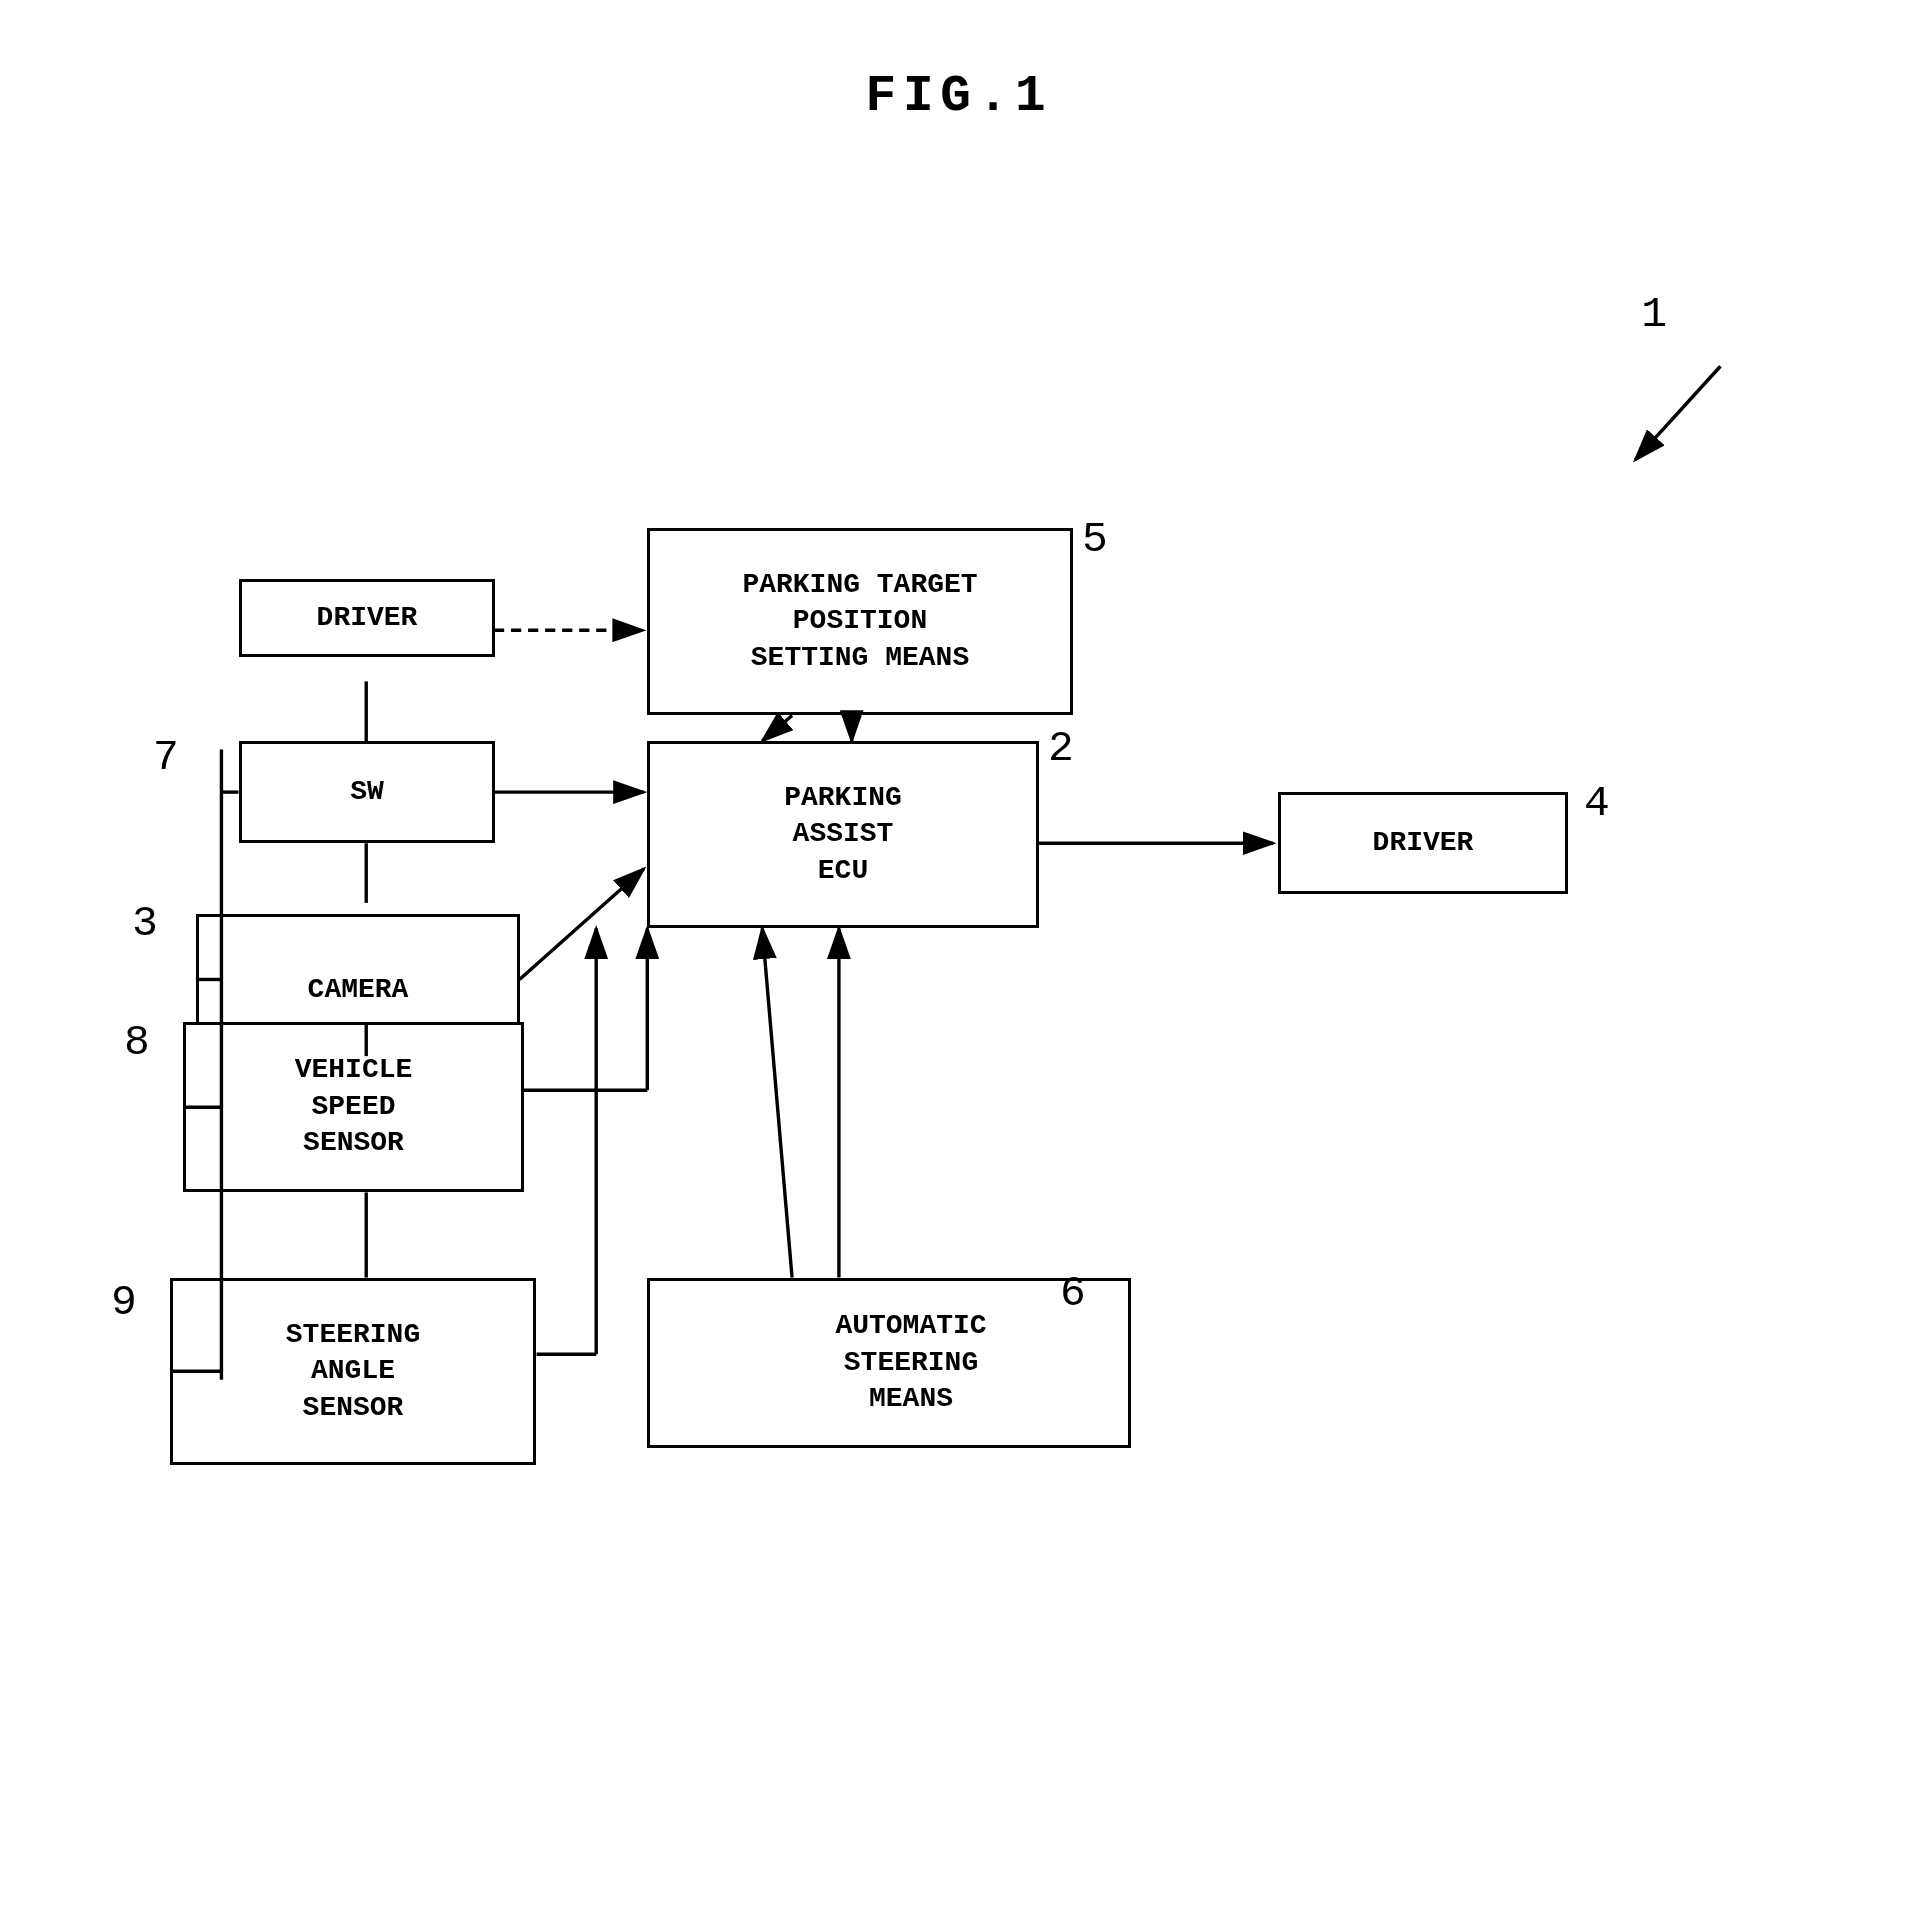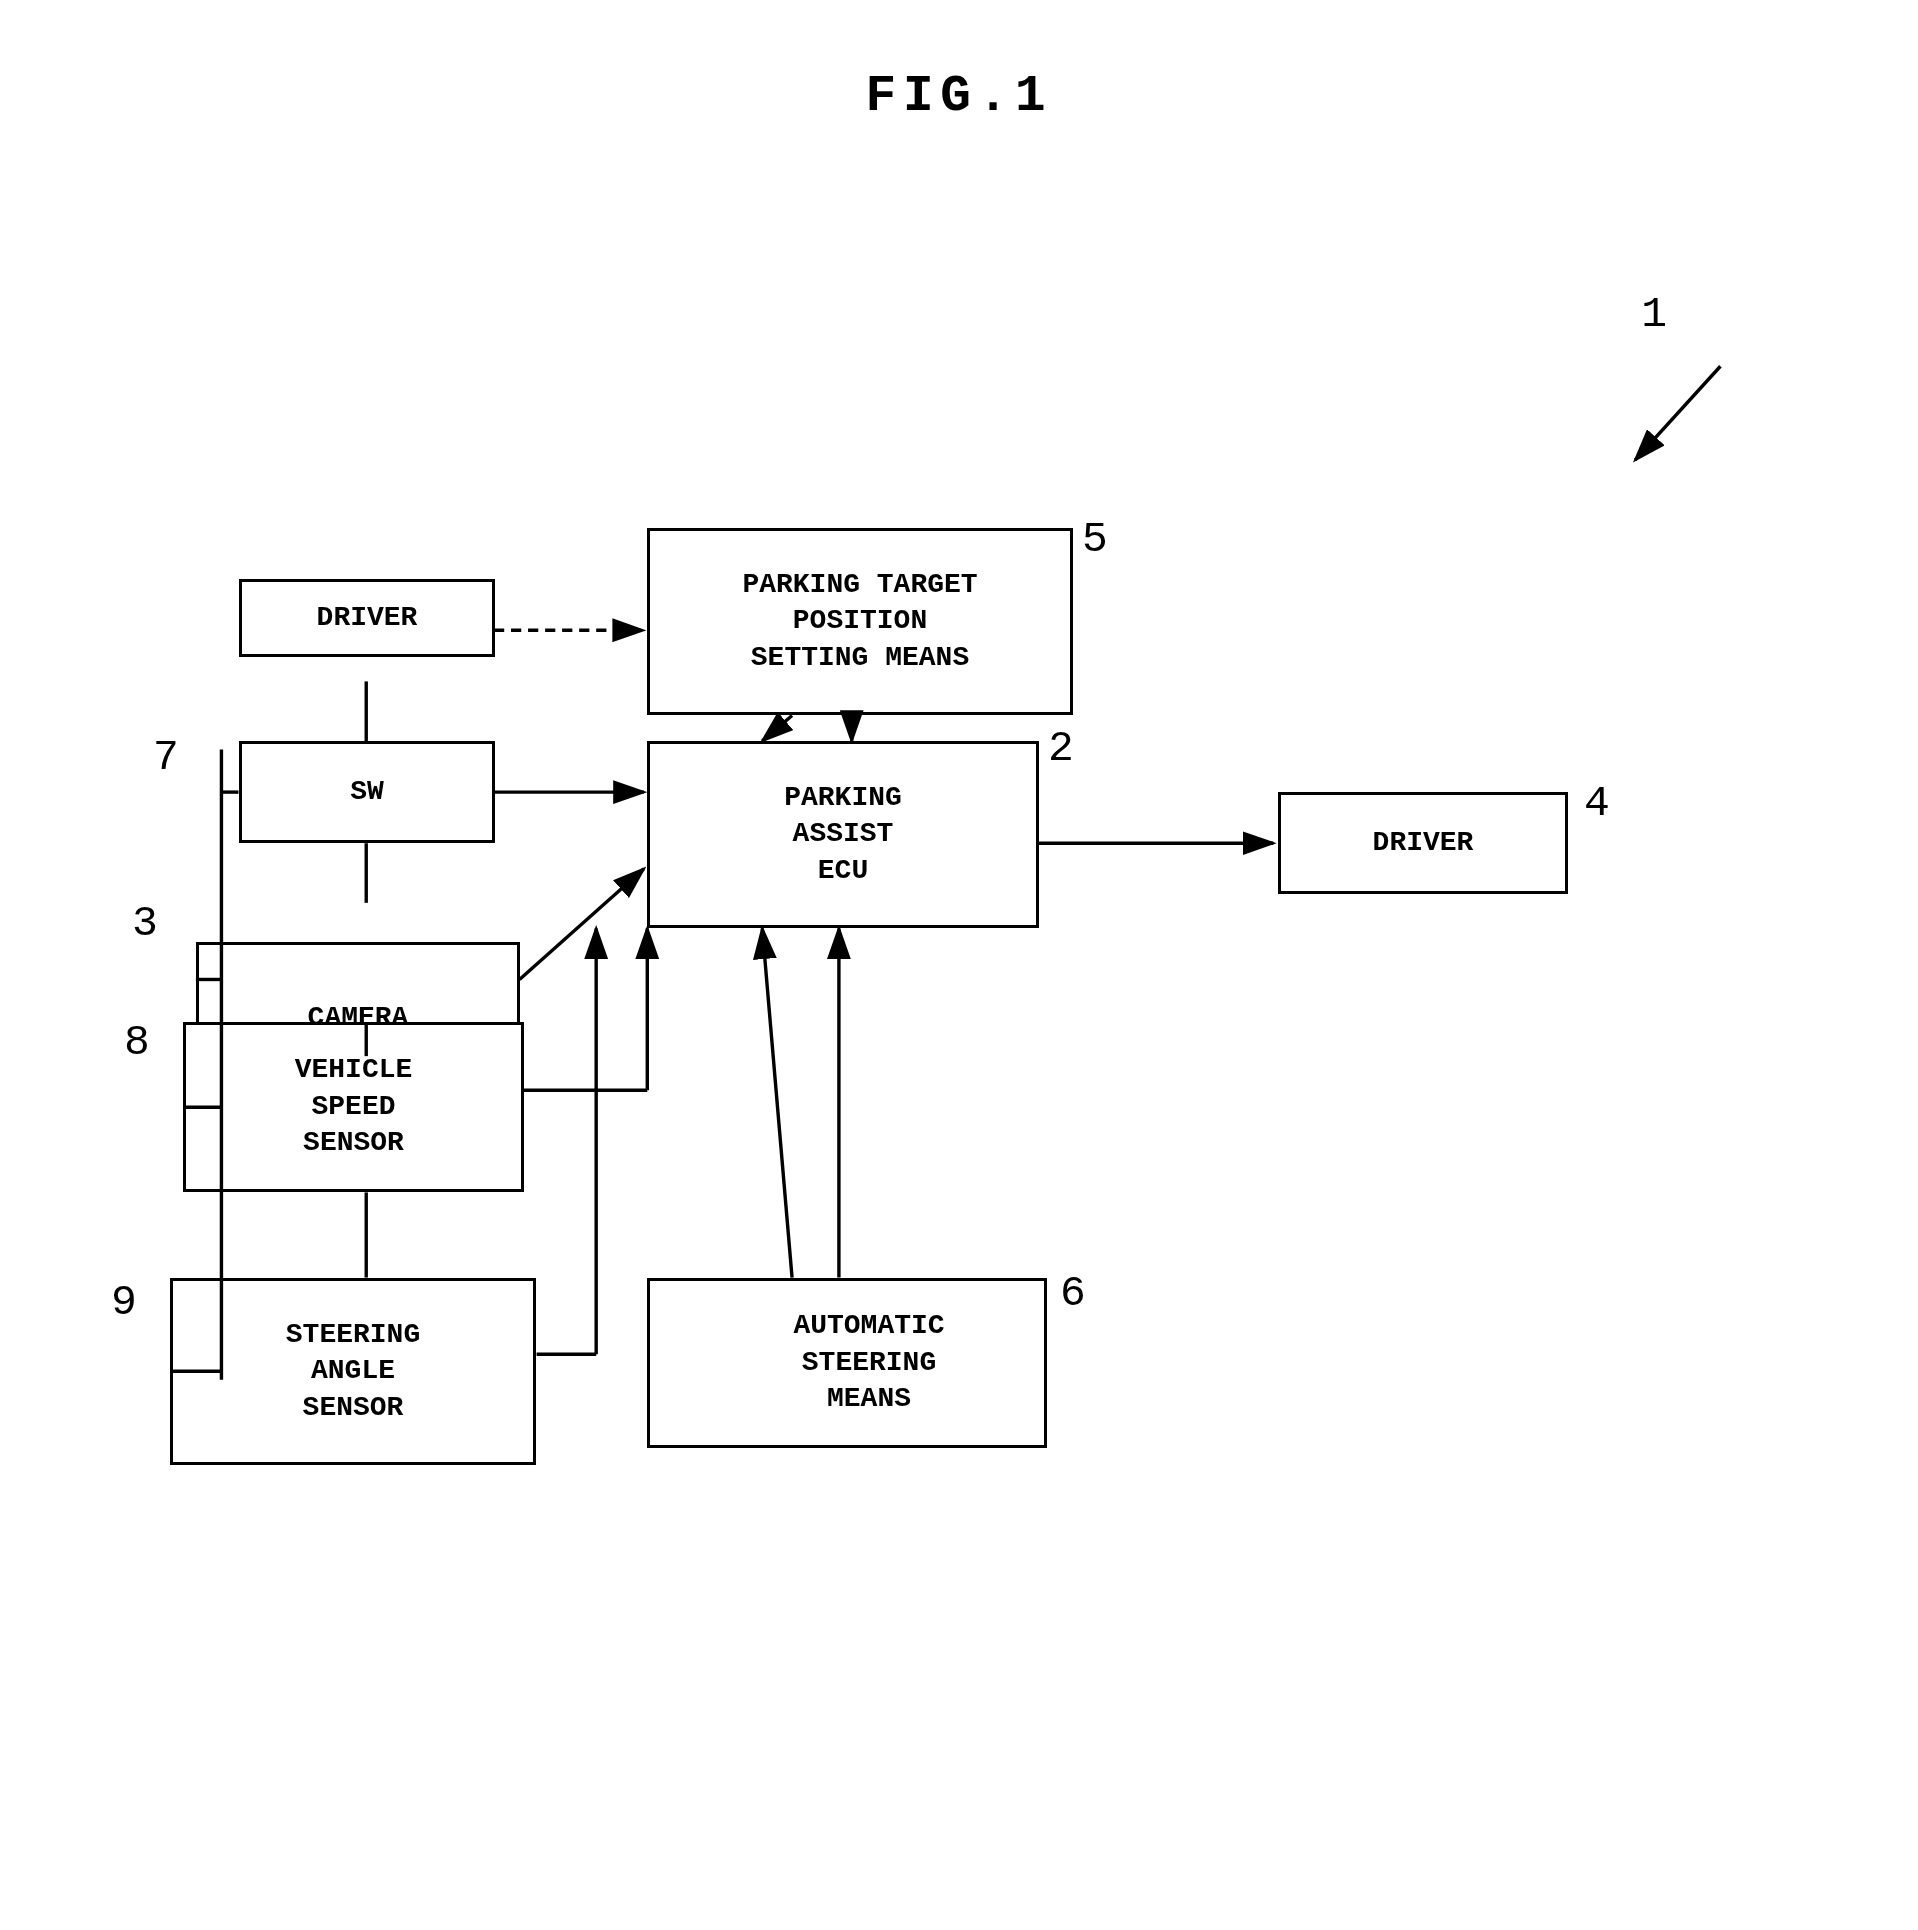--- a/index.html
+++ b/index.html
@@ -57,21 +57,21 @@
     
     .box-sw {
       top: 741px;
       left: 239px;
       width: 256px;
       height: 102px;
     }
 
     
     .box-camera {
-      top: 942px;
+      top: 914px;
       left: 196px;
       width: 324px;
       height: 153px;
     }
 
     
     .box-parking-ecu {
       top: 741px;
       left: 647px;
       width: 392px;
@@ -99,21 +99,21 @@
       top: 1278px;
       left: 170px;
       width: 366px;
       height: 187px;
     }
 
     
     .box-auto-steering {
       top: 1278px;
       left: 647px;
-      width: 400px;
+      width: 484px;
       height: 170px;
       padding-left: 44px;
     }
 
     
     .ref-num {
       position: absolute;
       font-size: 43px;
       font-family: 'Courier New', Courier, monospace;
     }

